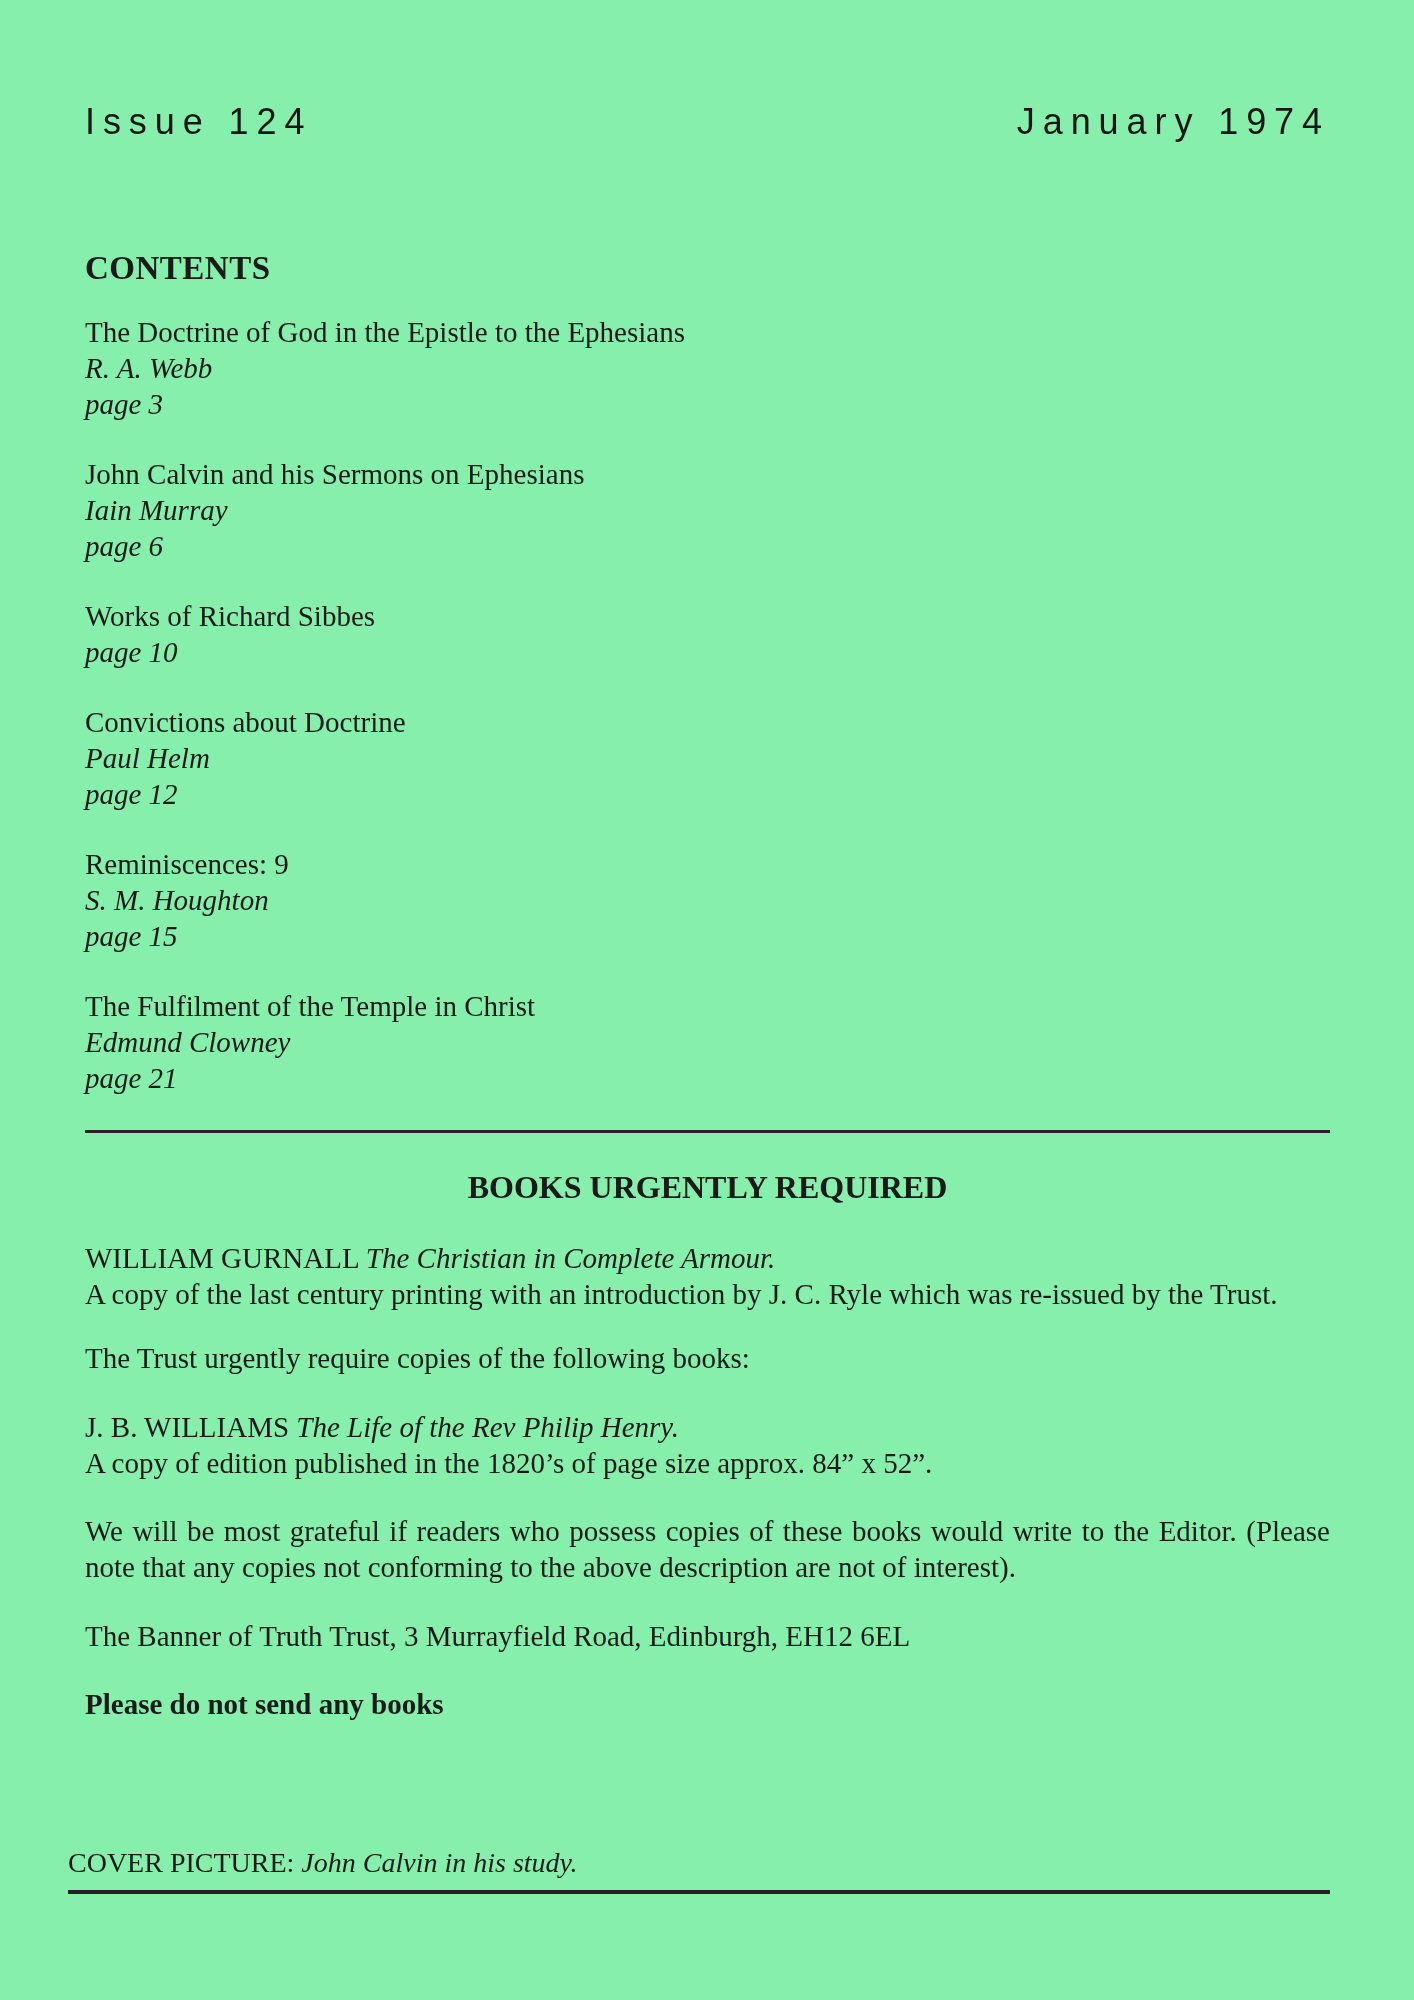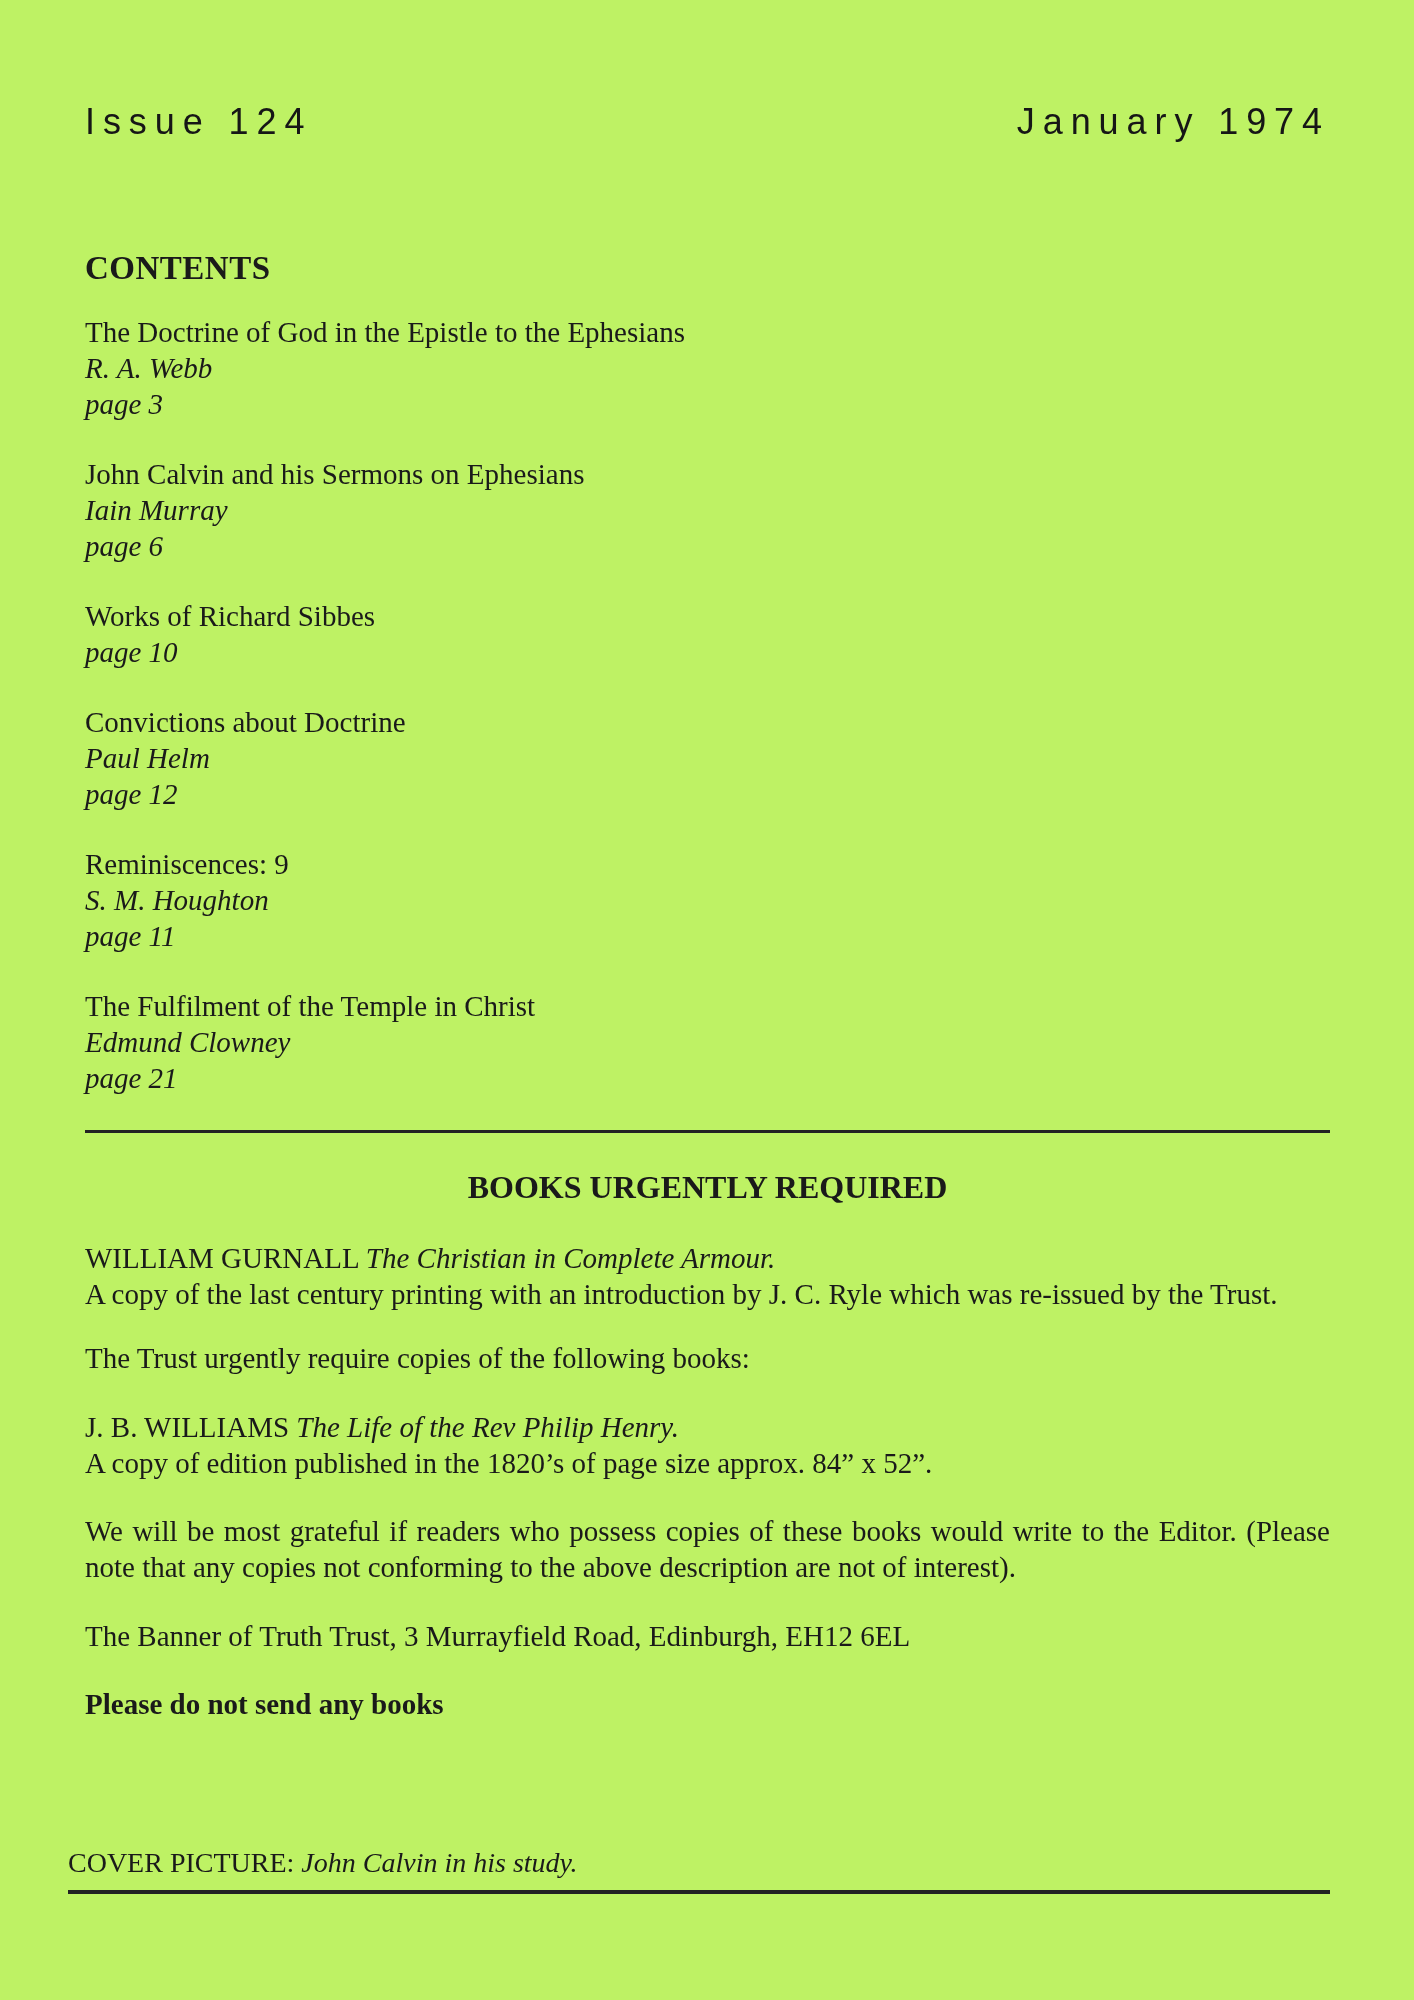--- a/index.html
+++ b/index.html
@@ -4,21 +4,21 @@
 <style>
   html, body {
     margin: 0;
     padding: 0;
     background: #ffffff;
   }
   .page {
     position: relative;
     width: 1414px;
     height: 2000px;
-    background: #bef264;
+    background: #86efac;
     color: #1a1a1a;
     font-family: "Liberation Serif", serif;
     box-sizing: border-box;
     overflow: hidden;
   }
   .inner {
     padding: 0 84px 0 85px;
   }
   
   .masthead {
@@ -120,21 +120,21 @@
         <div class="toc-page">page 10</div>
       </div>
       <div class="toc-entry">
         <div class="toc-title">Convictions about Doctrine</div>
         <div class="toc-author">Paul Helm</div>
         <div class="toc-page">page 12</div>
       </div>
       <div class="toc-entry">
         <div class="toc-title">Reminiscences: 9</div>
         <div class="toc-author">S. M. Houghton</div>
-        <div class="toc-page">page 11</div>
+        <div class="toc-page">page 15</div>
       </div>
       <div class="toc-entry">
         <div class="toc-title">The Fulfilment of the Temple in Christ</div>
         <div class="toc-author">Edmund Clowney</div>
         <div class="toc-page">page 21</div>
       </div>
     </div>
 
     <hr class="rule-top">
 

